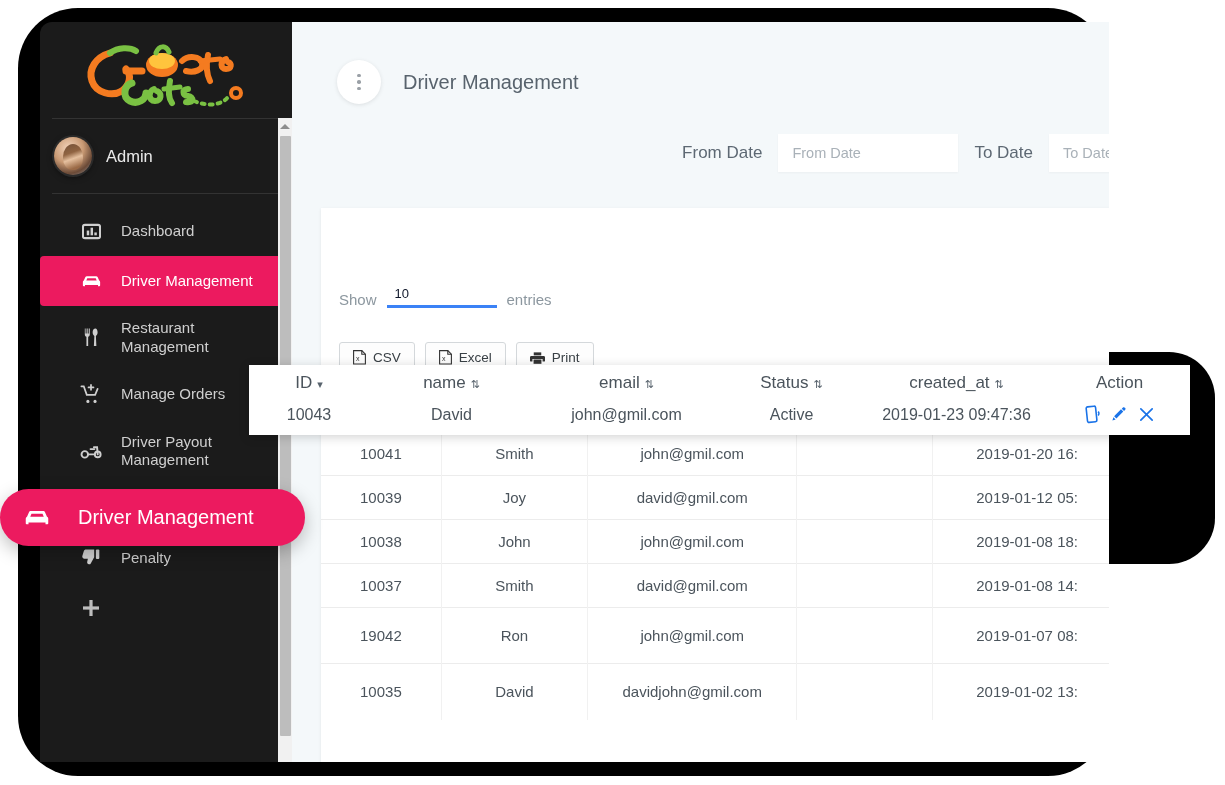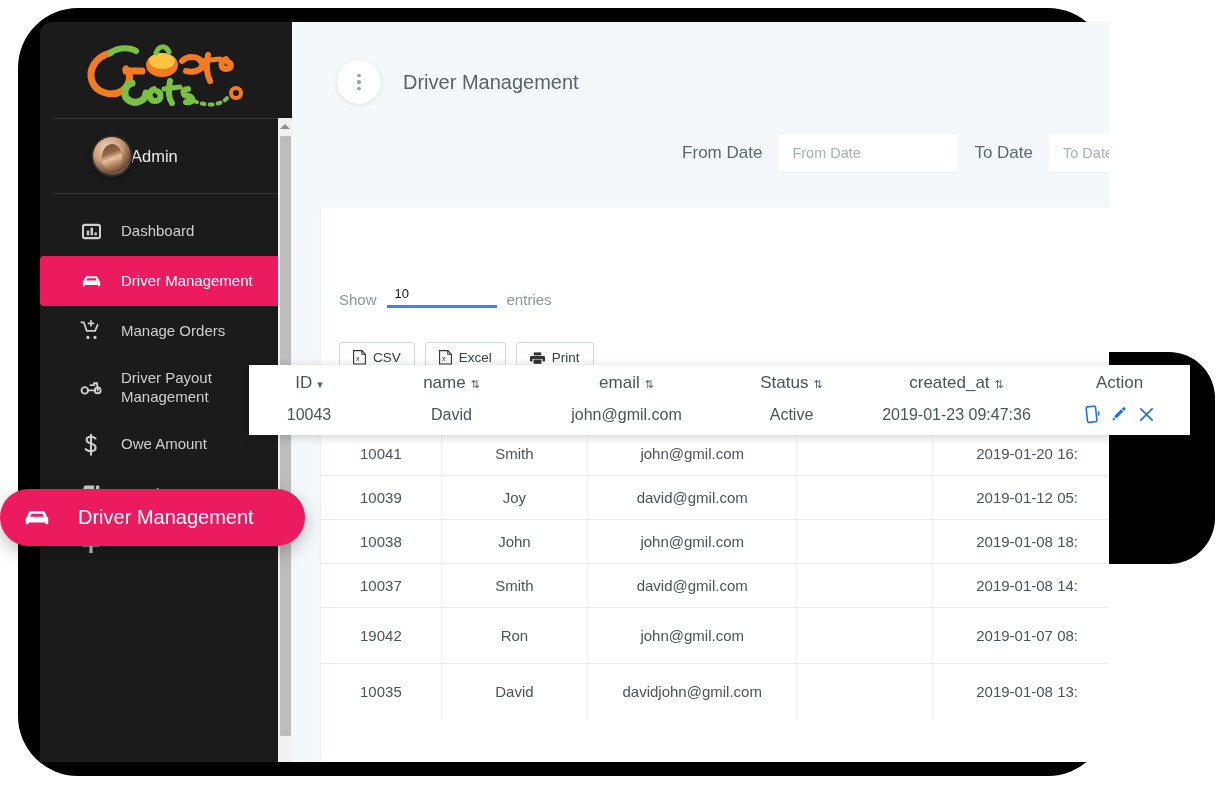--- a/index.html
+++ b/index.html
@@ -38,23 +38,22 @@
     padding-top: 8px;
   }
   .logo {
     position: relative; width: 180px; height: 78px;
   }
   .logo svg { display:block; }
 
   .divider { height: 1px; background: #333333; margin: 0 12px; }
 
   .admin-row {
-    display: flex; align-items: center; 
+    display: flex; align-items: center; gap: 14px;
     padding: 18px 0 18px 14px;
-    margin-left: 39px;
   }
   .avatar {
     width: 38px; height: 38px; border-radius: 50%;
     background: radial-gradient(circle at 38% 30%, #f2d3bb 0%, #c99a74 42%, #6b4a37 70%, #8e9aa6 100%);
     box-shadow: 0 0 0 2px #2a2a2a, 0 2px 6px rgba(0,0,0,.6);
     overflow: hidden; position: relative; flex: none;
   }
   .avatar:after {
     content:""; position:absolute; left:9px; top:7px; width:20px; height:26px;
     border-radius: 50% 50% 45% 45%;
@@ -273,20 +272,29 @@
         <span class="menu-ico">
           <svg width="23" height="23" viewBox="0 0 24 24" fill="currentColor">
               <path d="M3 12.5c0-1 .6-1.4 1-1.6l1.5-3.3c.3-.7.9-1.1 1.7-1.1h9.6c.8 0 1.4.4 1.7 1.1L20 10.9c.4.2 1 .6 1 1.6v3.6c0 .5-.4.9-.9.9h-1.3v-1.4H5.2V17H3.9c-.5 0-.9-.4-.9-.9v-3.6zM6.6 10.9h10.8l-1-2.4H7.6l-1 2.4z"></path>
               <circle cx="7.2" cy="13.6" r="1.2"></circle>
               <circle cx="16.8" cy="13.6" r="1.2"></circle>
             </svg>
         </span>
         <span class="mi-label">Driver Management</span>
       </div>
 
+      <div class="menu-item">
+        <span class="menu-ico">
+          <svg width="21" height="21" viewBox="0 0 22 22" fill="currentColor">
+              <path d="M4 1.6v6.2c0 1.1.7 2 1.7 2.3V20h1.8V10.1c1-.3 1.7-1.2 1.7-2.3V1.6H8.1v5.1H7V1.6H5.9v5.1H4.8V1.6H4z"></path>
+              <path d="M15.2 1.6c-1.9 0-3 1.7-3 4 0 1.8.7 3.2 1.8 3.8l-.5 10.6h2.6l-.5-10.6c1.1-.6 1.8-2 1.8-3.8 0-2.3-1.2-4-2.2-4z"></path>
+            </svg>
+        </span>
+        <span class="mi-label">Restaurant Management</span>
+      </div>
 
       <div class="menu-item">
         <span class="menu-ico">
           <svg width="22" height="22" viewBox="0 0 24 24" fill="none" stroke="currentColor" stroke-width="1.9" stroke-linecap="round">
               <path d="M1.5 2.5h2.6l3.3 9.4h9.1l2.7-6.6"></path>
               <circle cx="8.6" cy="19" r="1.7" fill="currentColor" stroke="none"></circle>
               <circle cx="16.4" cy="19" r="1.7" fill="currentColor" stroke="none"></circle>
               <path d="M12 1v5.4M9.3 3.7h5.4"></path>
             </svg>
         </span>
@@ -454,21 +462,21 @@
             <td class="col-name">Ron</td>
             <td class="col-email">john@gmil.com</td>
             <td class="col-status"></td>
             <td class="col-created">2019-01-07 08:</td>
           </tr>
           <tr style="height:56px">
             <td class="col-id">10035</td>
             <td class="col-name">David</td>
             <td class="col-email">davidjohn@gmil.com</td>
             <td class="col-status"></td>
-            <td class="col-created">2019-01-08 13:</td>
+            <td class="col-created">2019-01-02 13:</td>
           </tr>
         </tbody>
       </table>
     </div>
   </div>
 
   <div class="overlay">
     <table>
       <thead>
         <tr>

